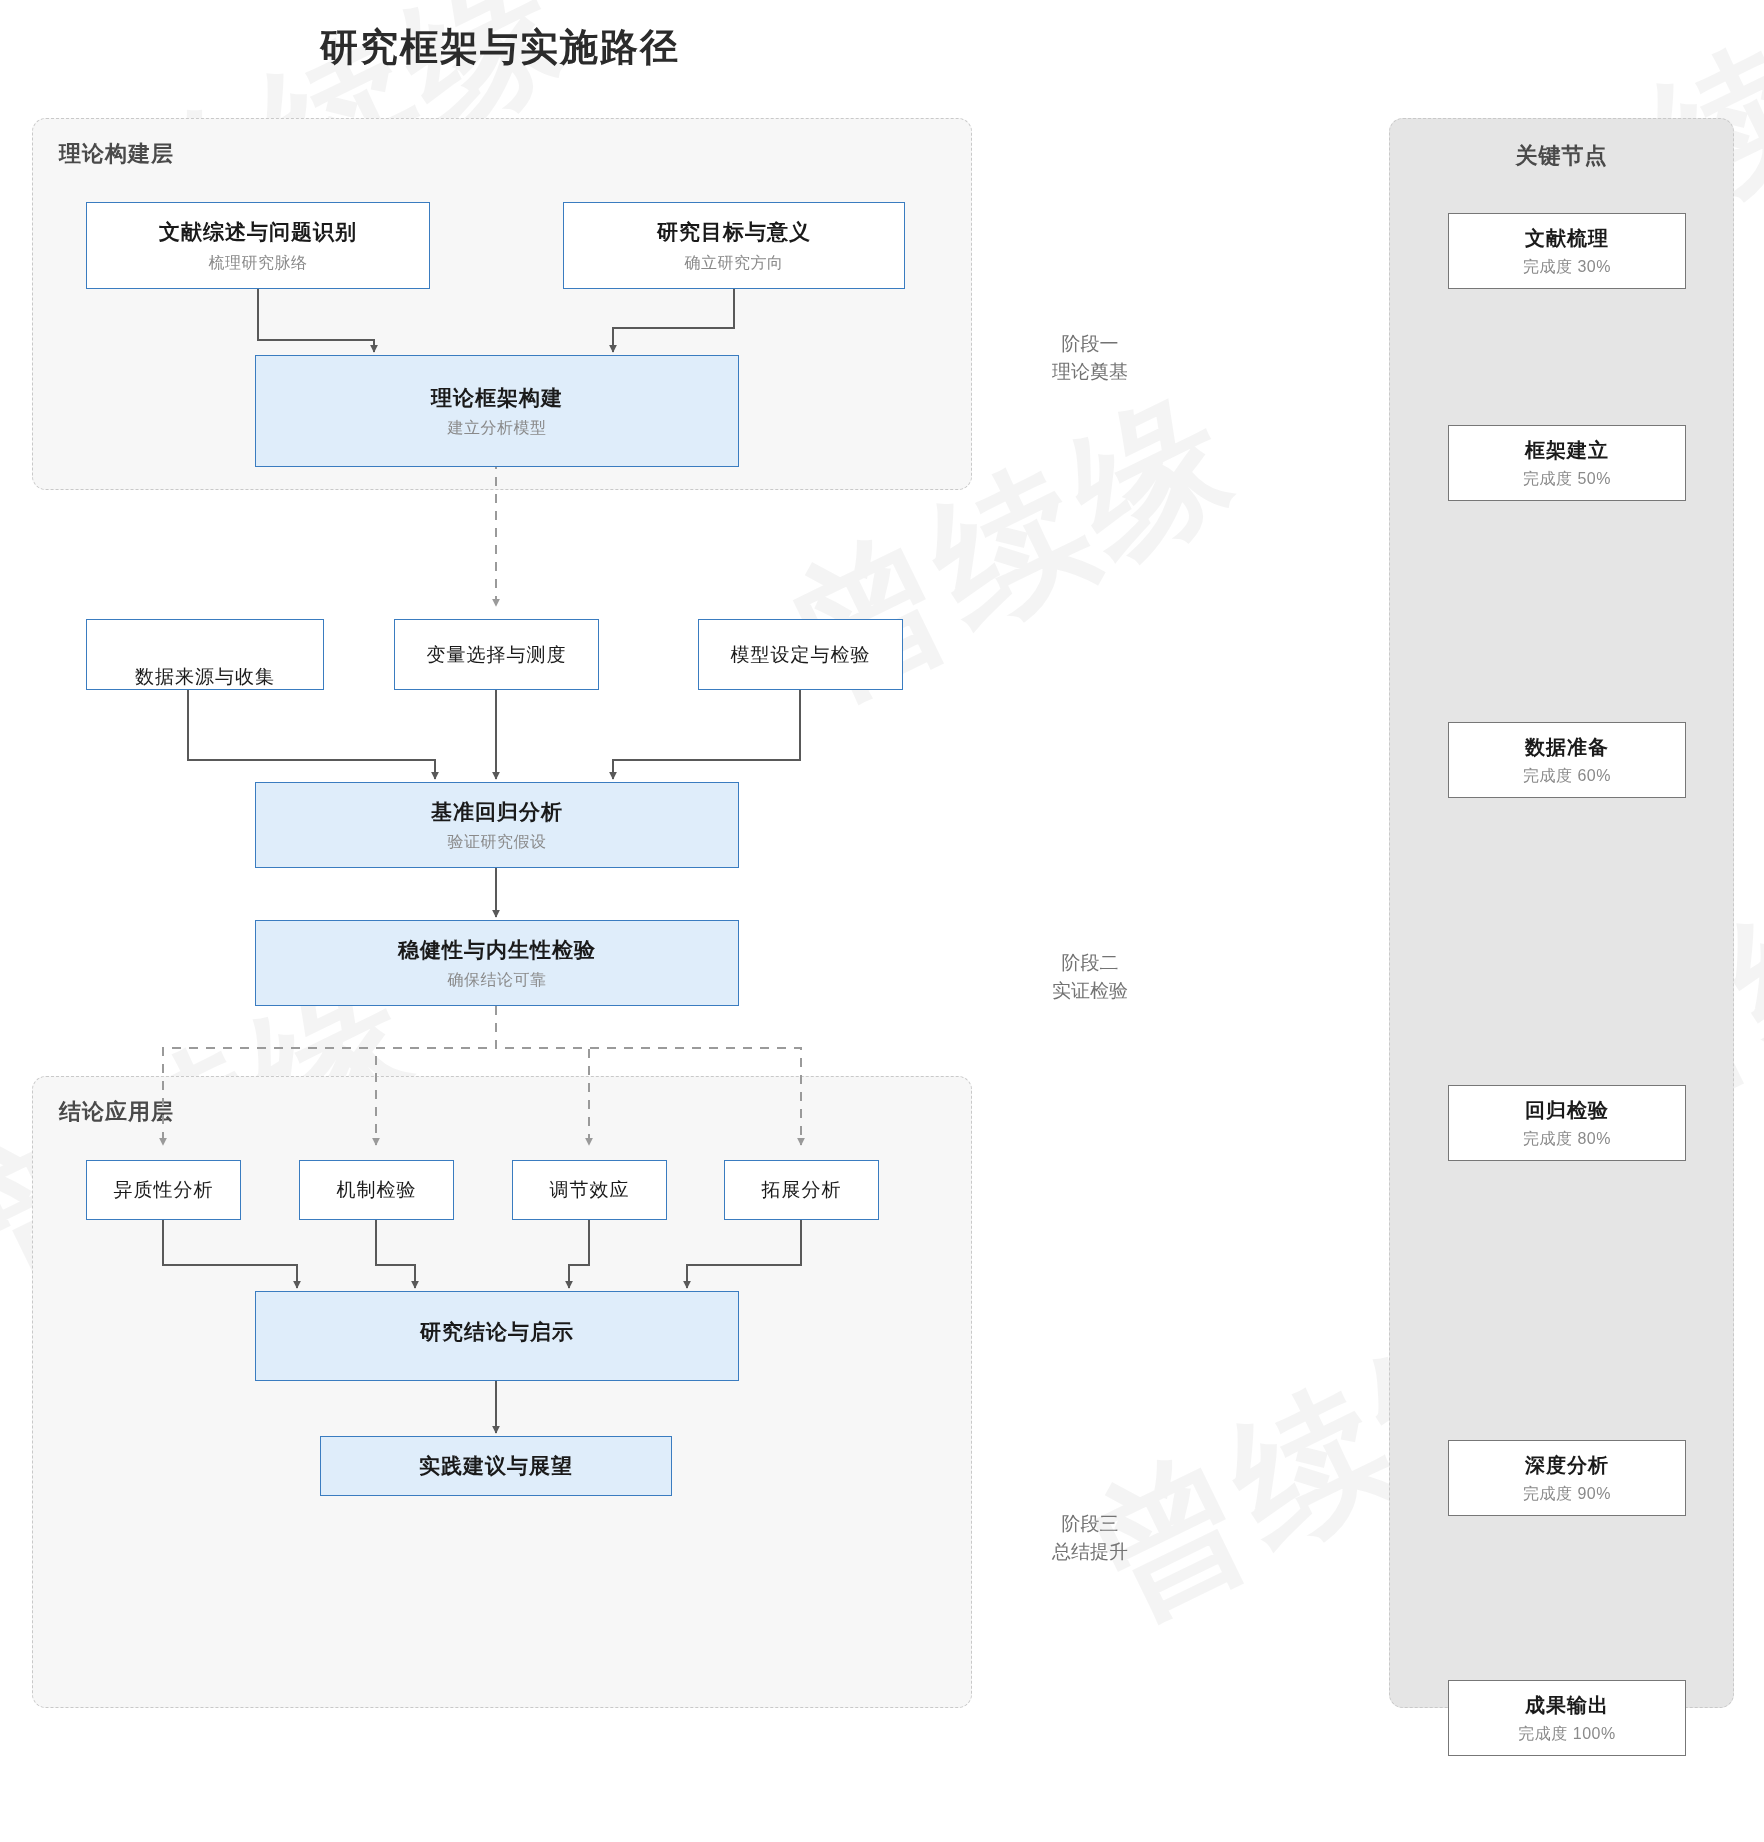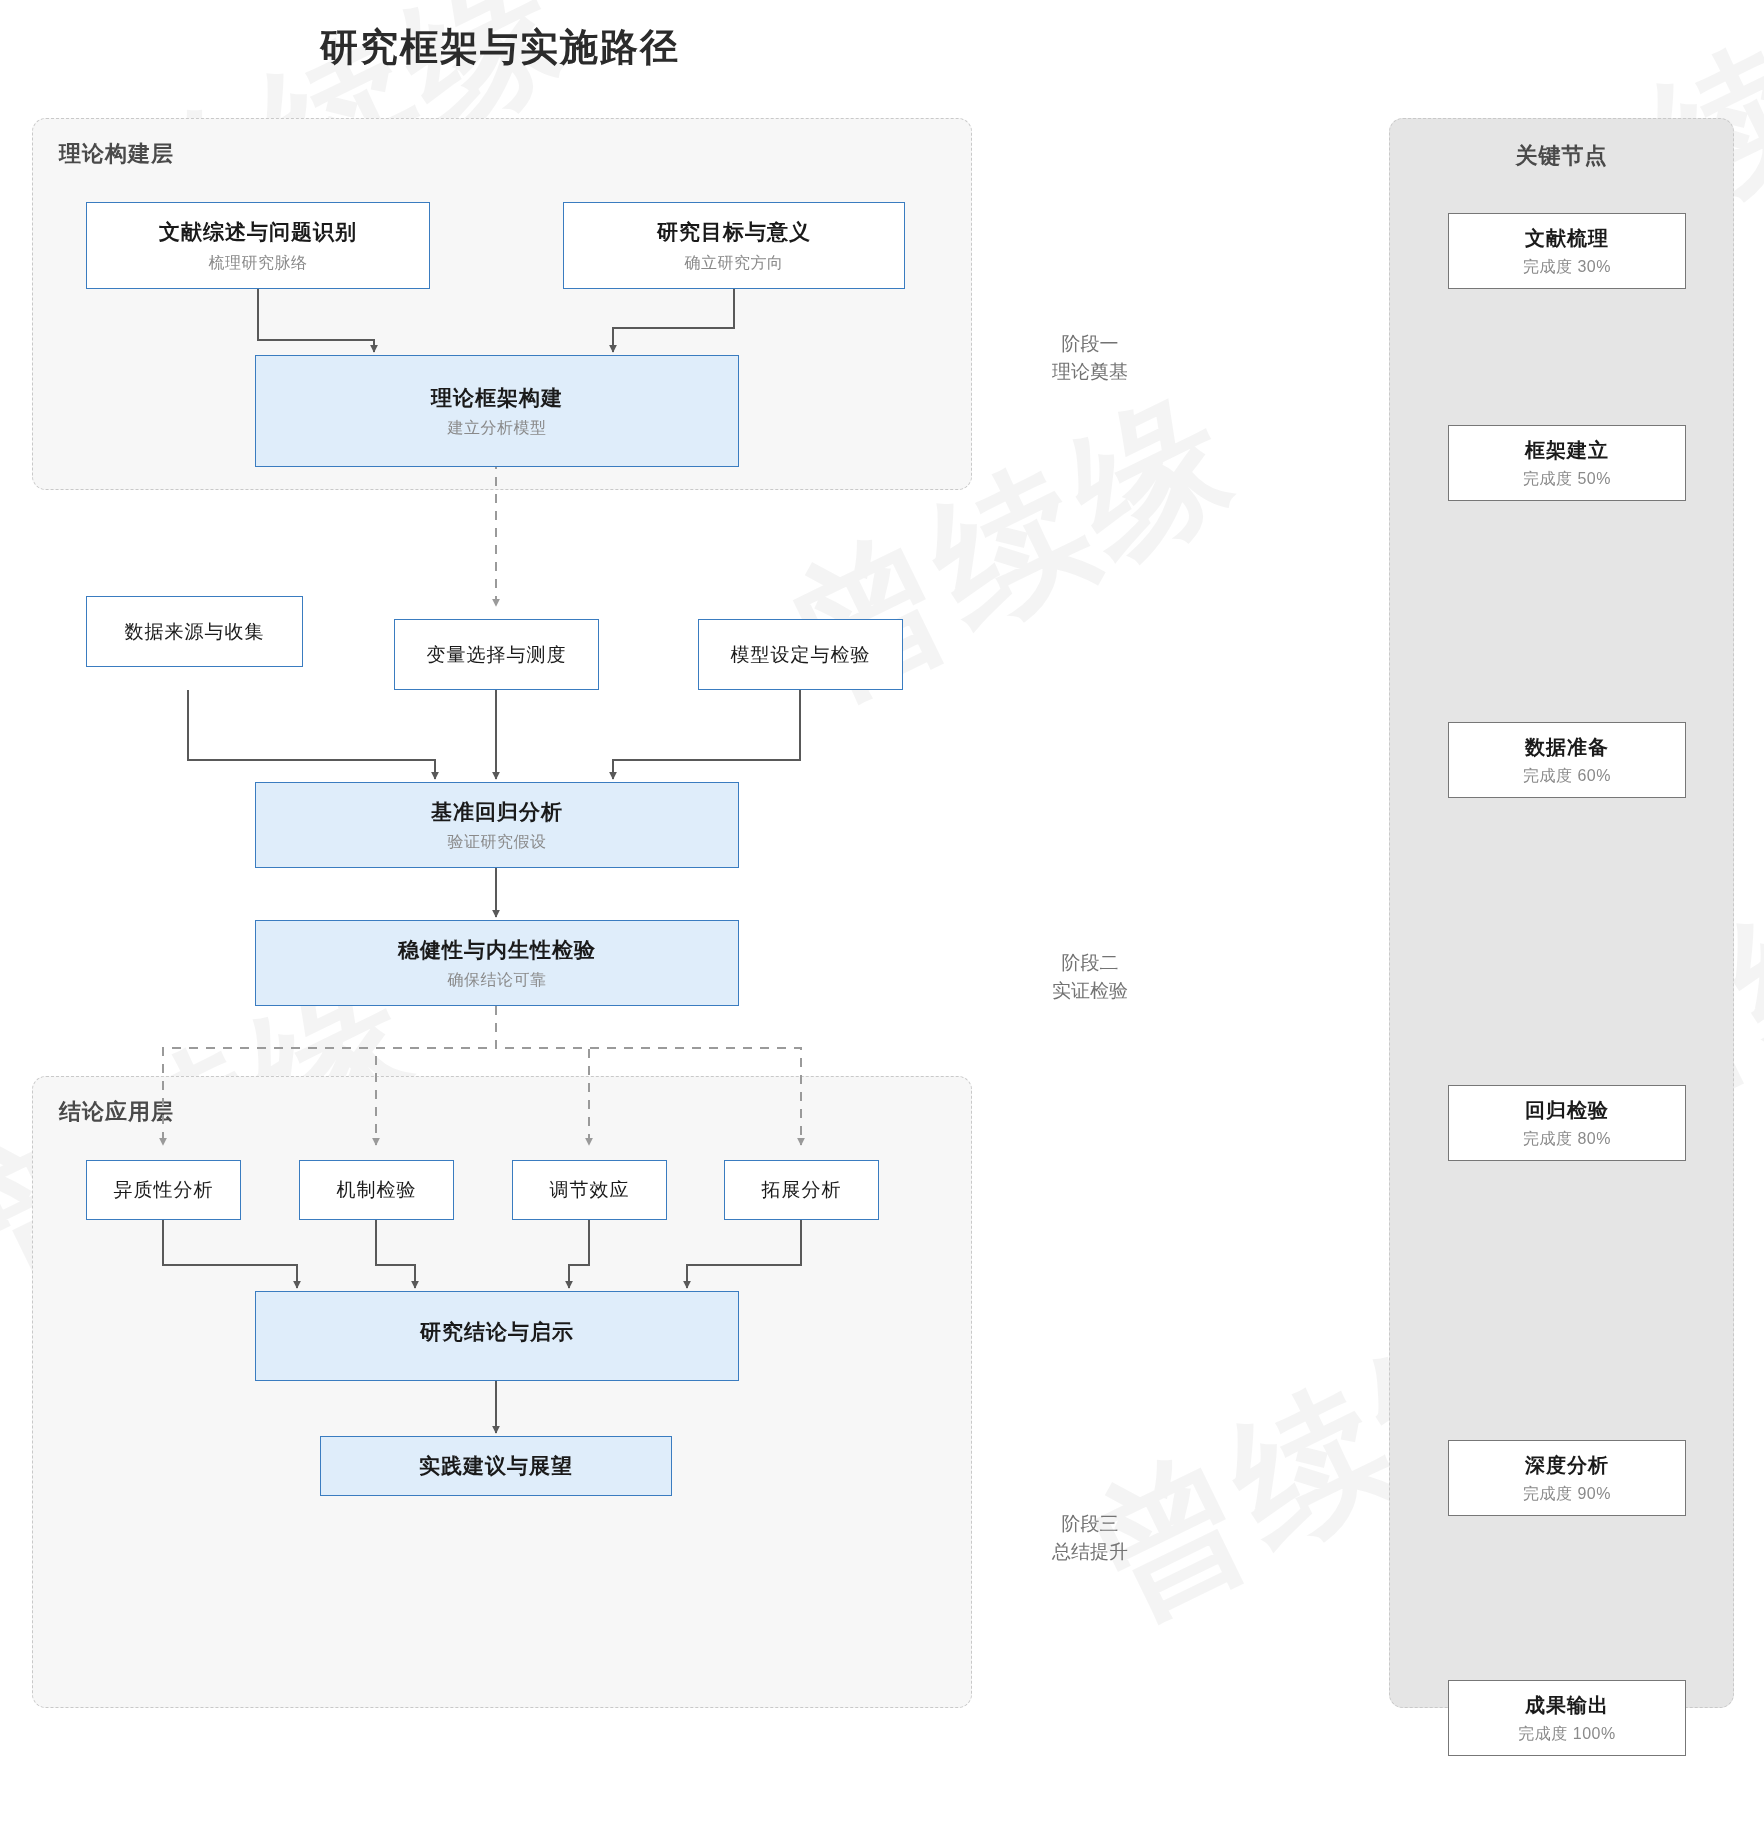--- a/index.html
+++ b/index.html
@@ -173,21 +173,21 @@
   </div>
   <div class="node hl" style="left:255px; top:355px; width:484px; height:112px;">
     <div class="t">理论框架构建</div>
     <div class="s">建立分析模型</div>
   </div>
   <div class="phase" style="left:1000px; top:330px; width:180px;">
     <div>阶段一</div>
     <div>理论奠基</div>
   </div>
 
-  <div class="node small" style="left:86px; top:596px; width:217px; height:71px;">
+  <div class="node small" style="left:86px; top:619px; width:238px; height:71px;justify-content:flex-end;">
     <div class="t">数据来源与收集</div>
   </div>
   <div class="node small" style="left:394px; top:619px; width:205px; height:71px;">
     <div class="t">变量选择与测度</div>
   </div>
   <div class="node small" style="left:698px; top:619px; width:205px; height:71px;">
     <div class="t">模型设定与检验</div>
   </div>
   <div class="node hl" style="left:255px; top:782px; width:484px; height:86px;">
     <div class="t">基准回归分析</div>

